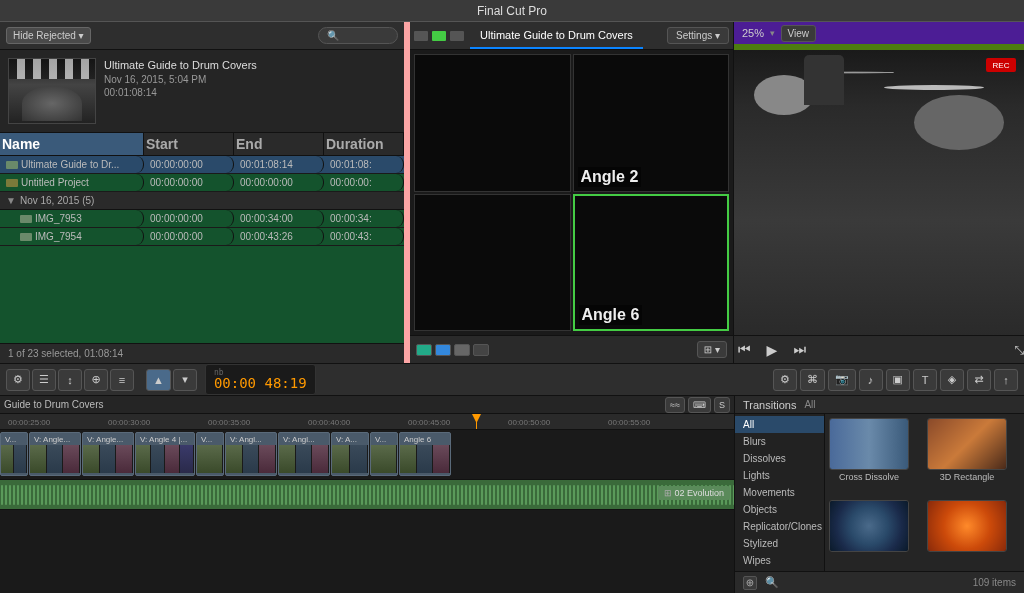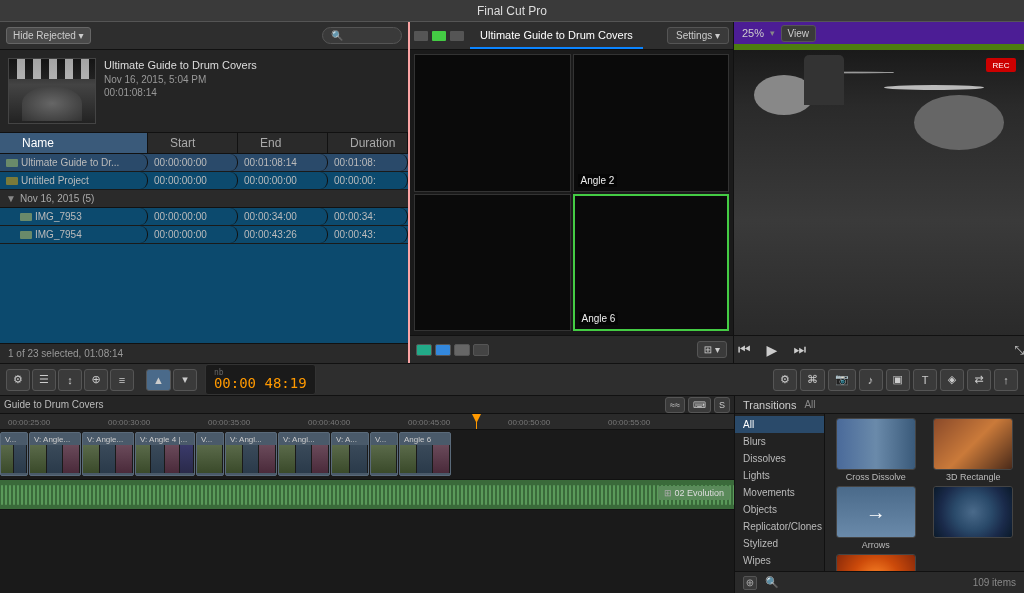--- a/index.html
+++ b/index.html
@@ -36,22 +36,22 @@
       display: flex;
       flex: 1;
       overflow: hidden;
     }
 
     
     #left-panel {
       width: 410px;
       display: flex;
       flex-direction: column;
-      background: #0c4a6e;
-      border-right: 2px solid #fca5a5;
+      background: #14532d;
+      border-right: 6px solid #fca5a5;
       flex-shrink: 0;
     }
 
     
     #browser-toolbar {
       background: #2e2e2e;
       height: 28px;
       display: flex;
       align-items: center;
       padding: 0 6px;
@@ -160,26 +160,27 @@
     #browser-table-header {
       display: grid;
       grid-template-columns: 1fr 90px 90px 80px;
       background: #2a2a2a;
       border-bottom: 1px solid #111;
       position: sticky;
       top: 0;
       z-index: 10;
     }
     .th-cell {
-      padding: 3px 22px;
-      font-size: 12px;
+      padding: 3px 2px;
+      font-size: 14px;
       color: #aaa;
       border-right: 1px solid #111;
       cursor: pointer;
       user-select: none;
+      font-weight: bold;
     }
     .th-cell.active {
       background: #3a5a7a;
       color: #fff;
     }
     .table-row {
       display: grid;
       grid-template-columns: 1fr 90px 90px 80px;
       border-bottom: 1px solid #1a1a1a;
       cursor: pointer;
@@ -308,23 +309,24 @@
     .angle-cell {
       background: #000;
       position: relative;
       border: 1px solid #333;
     }
     .angle-label {
       position: absolute;
       bottom: 4px;
       left: 4px;
       color: #eee;
-      font-size: 10px;
+      font-size: 16px;
       background: rgba(0,0,0,0.5);
       padding: 1px 3px;
+      font-weight: bold;
     }
     .angle-cell.active-angle {
       border: 2px solid #4c4;
     }
     .angle-cell-dark { background: #0a0a0a; }
 
     
     #viewer-controls {
       height: 28px;
       background: #2a2a2a;
@@ -720,22 +722,22 @@
     .trans-cat {
       padding: 3px 8px;
       font-size: 10px;
       color: #bbb;
       cursor: pointer;
     }
     .trans-cat.selected { background: #2a4a6a; color: #fff; }
     #trans-grid {
       flex: 1;
       display: grid;
-      grid-template-columns: 1fr 1fr;
-      gap: 4px;
+      grid-template-columns: 1fr 1fr 1fr;
+      gap: 18px;
       padding: 4px;
       overflow-y: auto;
       align-content: start;
     }
     .trans-item {
       display: flex;
       flex-direction: column;
       align-items: center;
       cursor: pointer;
     }

